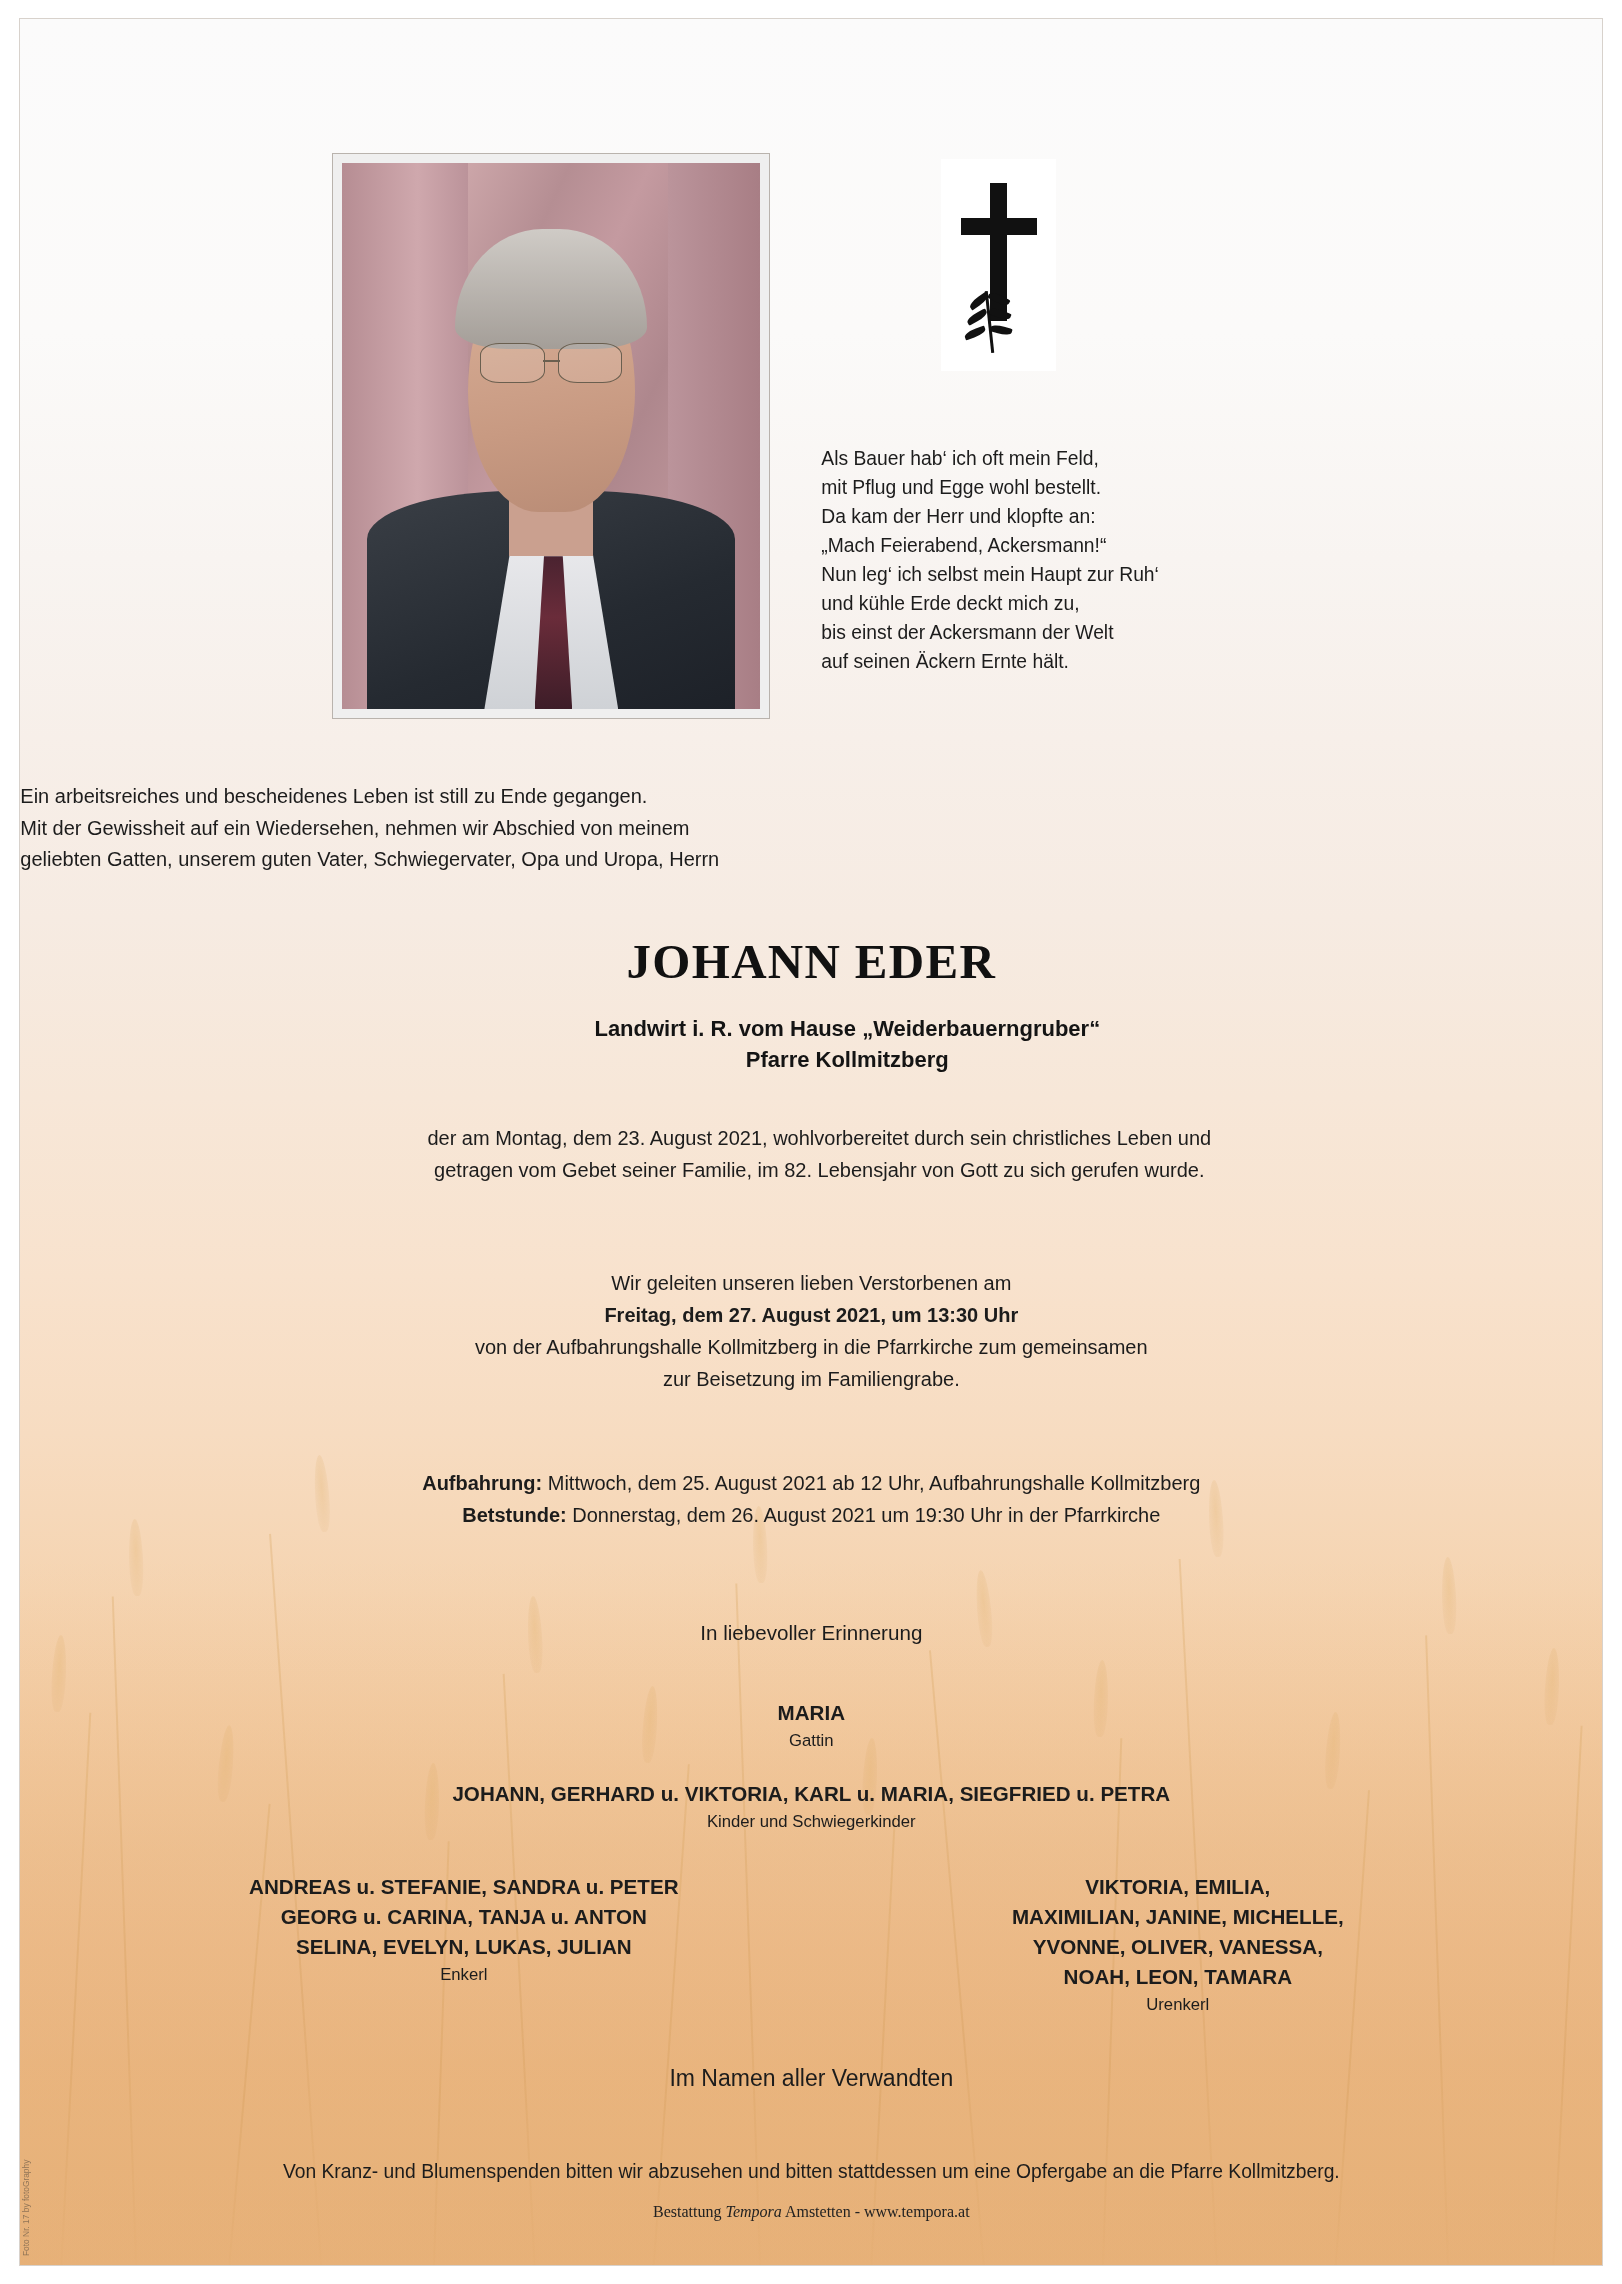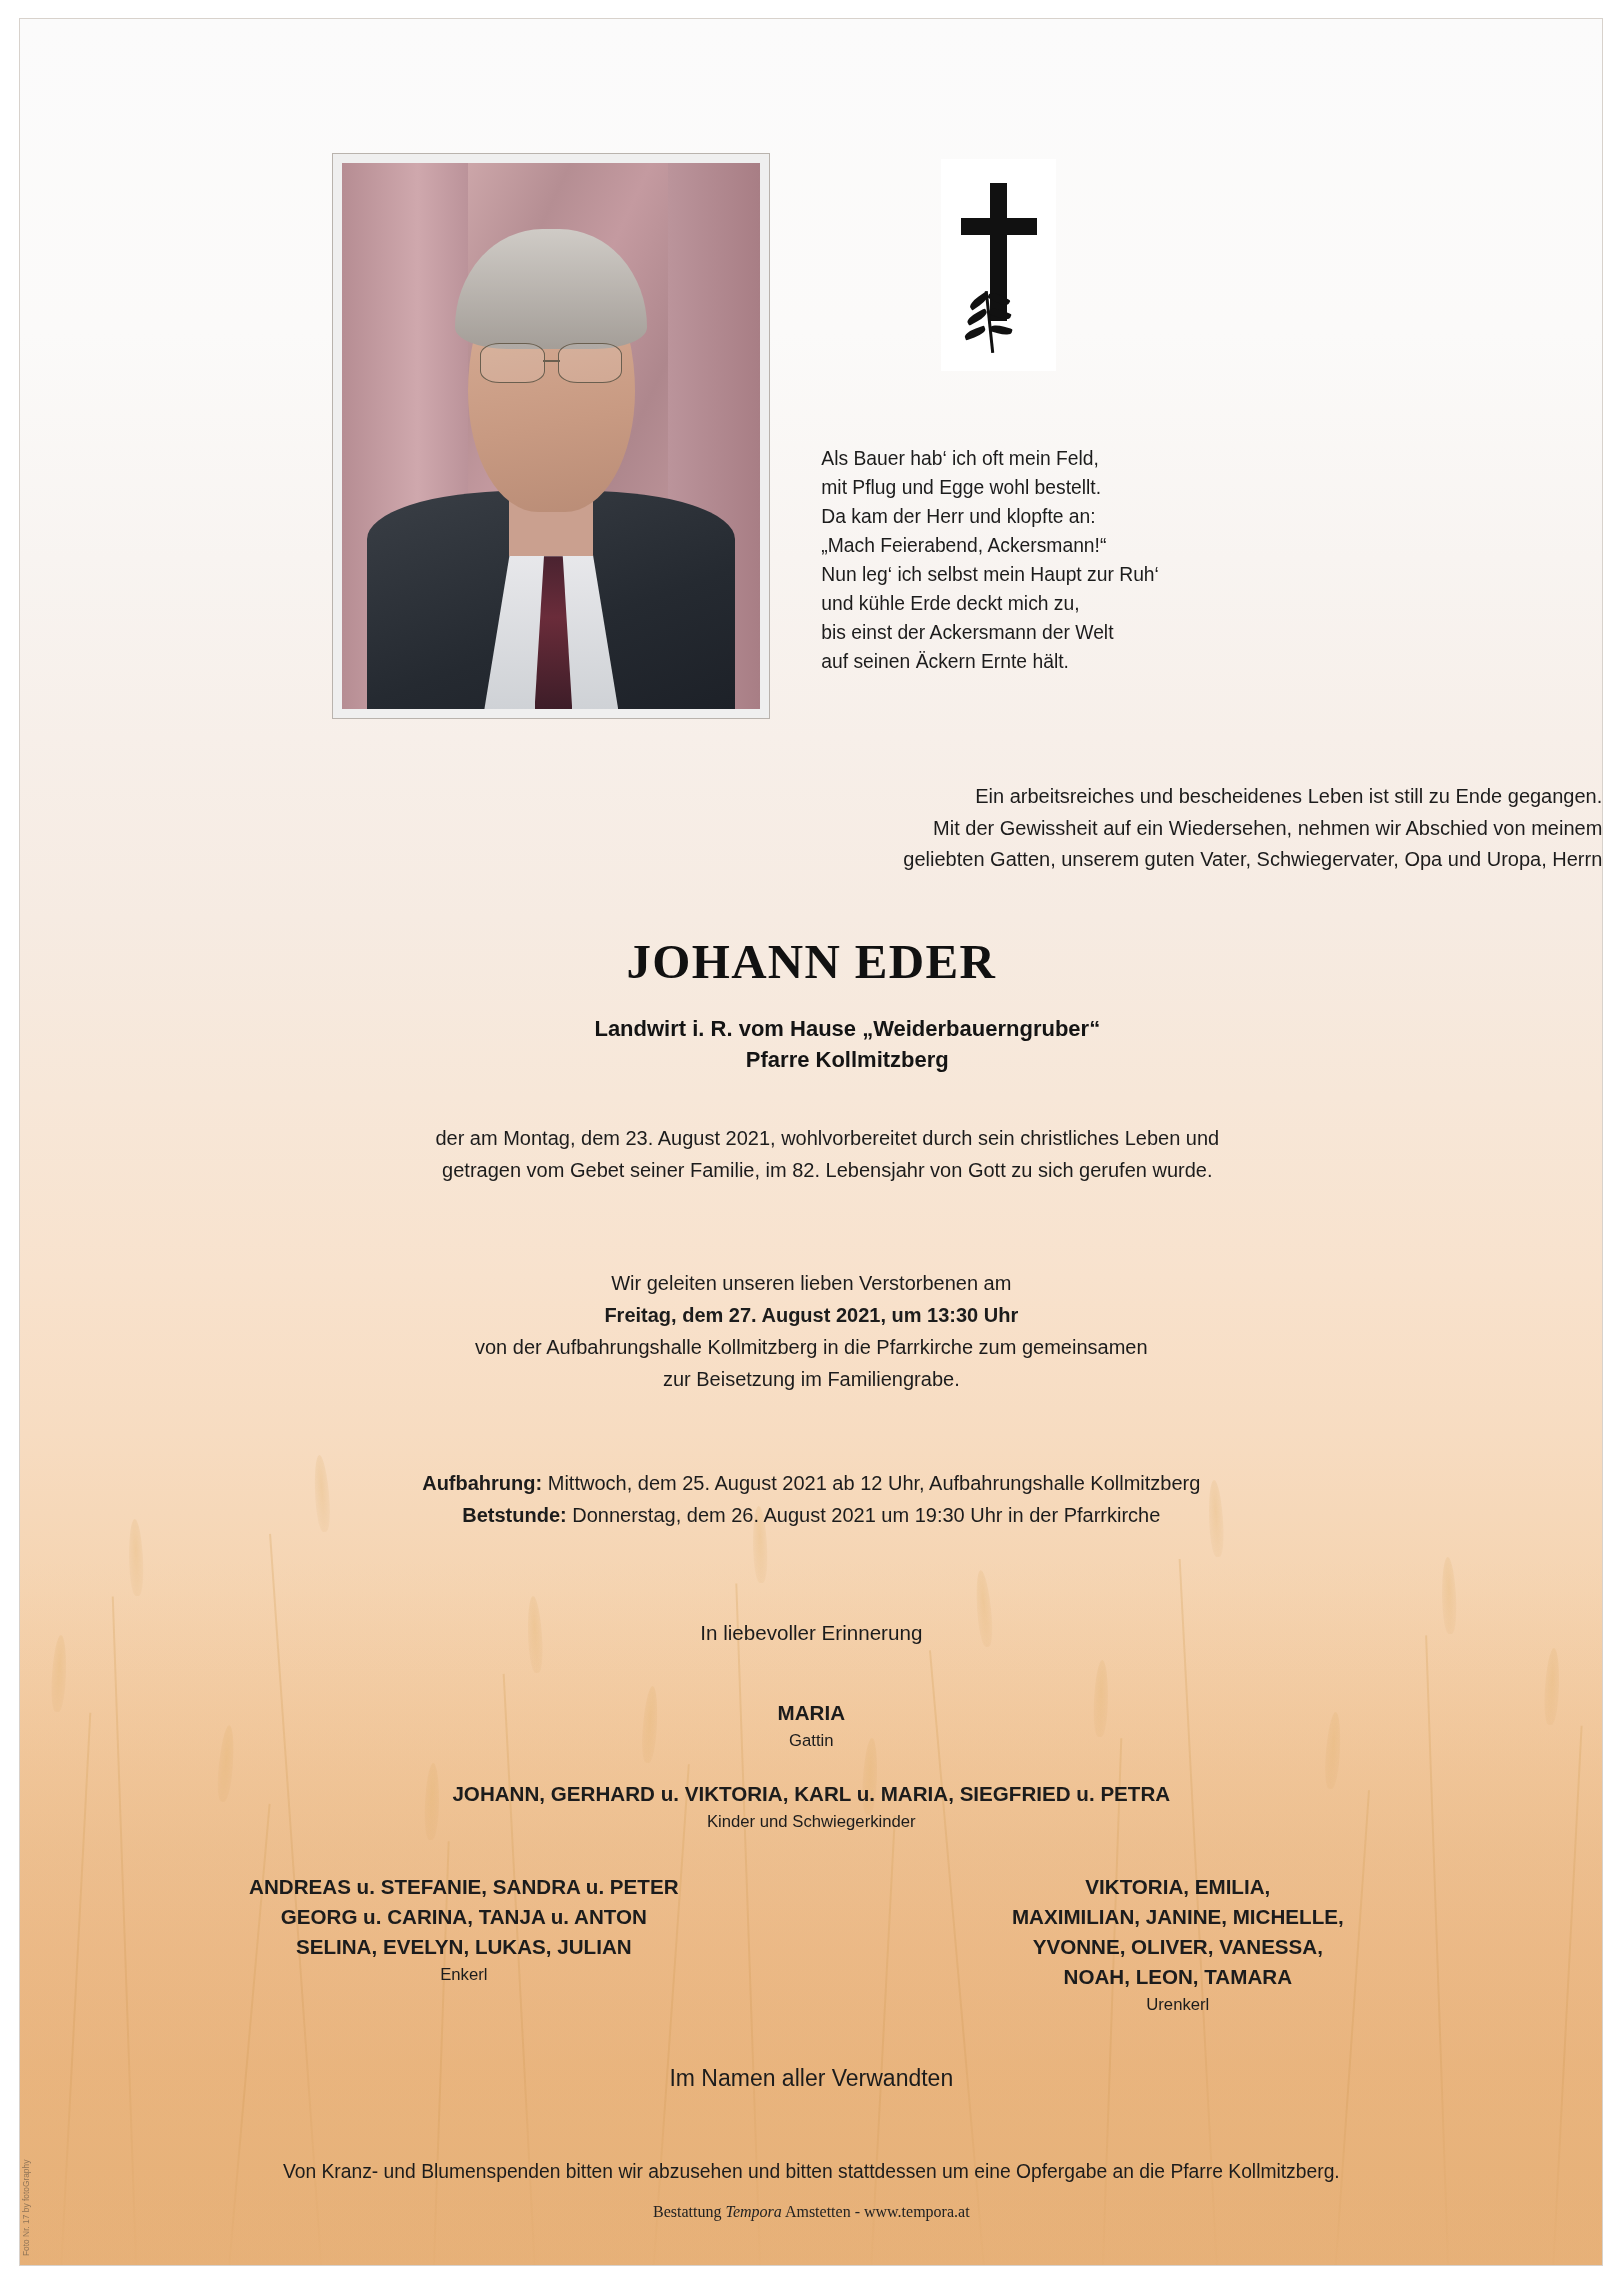--- a/index.html
+++ b/index.html
@@ -139,21 +139,21 @@
     font-size: 19.3px;
     line-height: 29px;
     color: #1c1c1c;
     font-family: "Liberation Sans", sans-serif;
   }
   .intro {
     position: absolute;
     left: 0;
     top: 762px;
     width: 100%;
-    text-align: right;
+    text-align: left;
     font-size: 20px;
     line-height: 31.5px;
     color: #1c1c1c;
     font-family: "Liberation Sans", sans-serif;
   }
   .name {
     position: absolute;
     left: 0;
     top: 914px;
     width: 100%;
@@ -172,21 +172,21 @@
     text-align: center;
     font-size: 22px;
     line-height: 31px;
     font-weight: 700;
     color: #141414;
     font-family: "Liberation Sans", sans-serif;
     padding-left: 36px;
   }
   .death {
     position: absolute;
-    left: 16px;
+    left: 8px;
     top: 1103px;
     width: 100%;
     text-align: center;
     font-size: 20px;
     line-height: 32px;
     color: #1c1c1c;
     font-family: "Liberation Sans", sans-serif;
   }
   .funeral {
     position: absolute;

